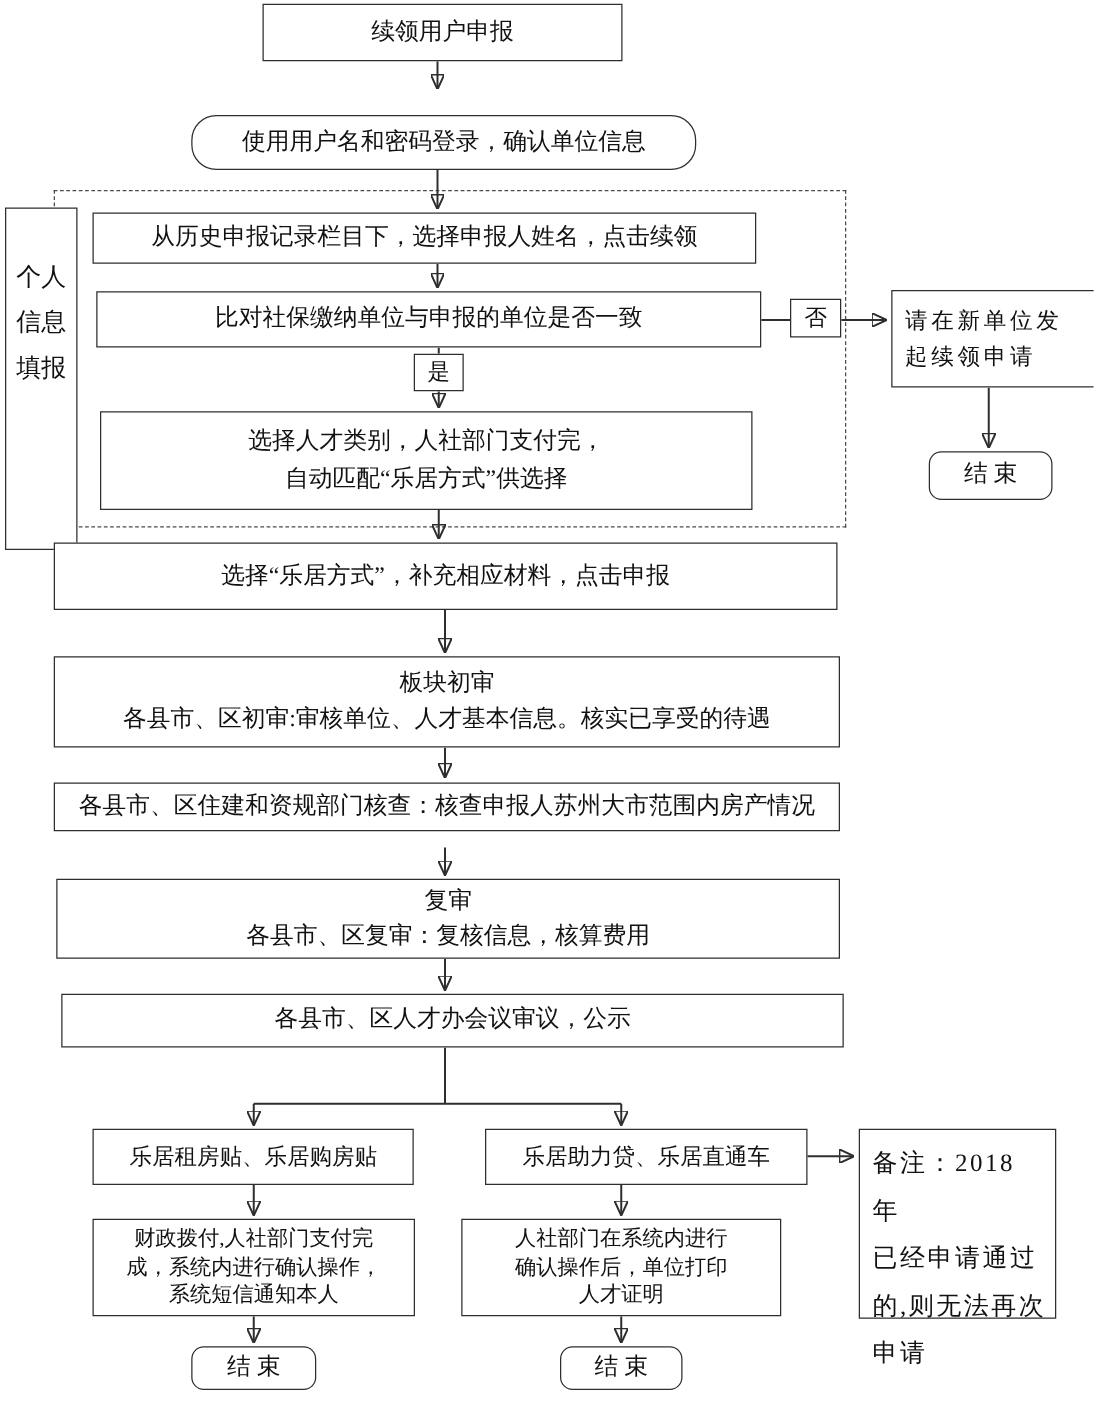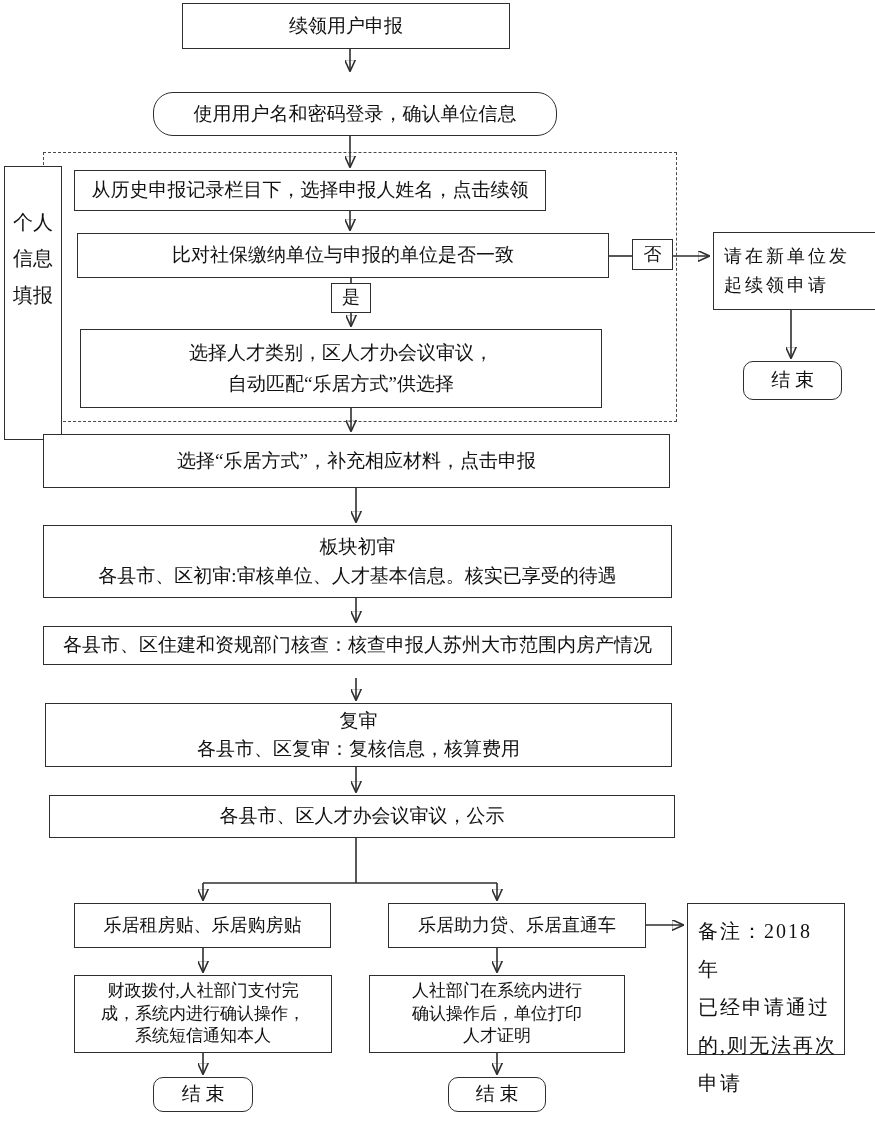--- a/index.html
+++ b/index.html
@@ -86,42 +86,42 @@
     <path d="M609 256 H632"></path>
     <path d="M673 256 H708" marker-end="url(#arrow)"></path>
     <path d="M791 310 V357" marker-end="url(#arrow)"></path>
     <path d="M203 948 V971" marker-end="url(#arrow)"></path>
     <path d="M497 948 V971" marker-end="url(#arrow)"></path>
     <path d="M628 925 H682" marker-end="url(#arrow)"></path>
     <path d="M203 1053 V1073" marker-end="url(#arrow)"></path>
     <path d="M497 1053 V1073" marker-end="url(#arrow)"></path>
   </svg>
 
-  <div class="node" style="left:182px; top:3px; width:328px; height:46px;">续领用户申报</div>
+  <div class="node" style="left:210px; top:3px; width:288px; height:46px;">续领用户申报</div>
 
   <div class="node" style="left:153px; top:92px; width:404px; height:44px;border-radius:20px;">使用用户名和密码登录，确认单位信息</div>
 
   <div class="node" style="left:4px; top:166px; width:58px; height:274px; display:block;">
     <span class="vlabel">个人信息填报</span>
   </div>
 
-  <div class="node" style="left:74px; top:170px; width:472px; height:41px;">从历史申报记录栏目下，选择申报人姓名，点击续领</div>
+  <div class="node" style="left:74px; top:170px; width:531px; height:41px;">从历史申报记录栏目下，选择申报人姓名，点击续领</div>
 
   <div class="node" style="left:77px; top:233px; width:532px; height:45px;">比对社保缴纳单位与申报的单位是否一致</div>
 
   <div class="node" style="left:331px; top:283px; width:40px; height:30px; font-size:18px;">是</div>
 
   <div class="node" style="left:632px; top:239px; width:41px; height:31px; font-size:18px;">否</div>
 
   <div class="node left-text" style="left:713px; top:232px; width:183px; height:78px; font-size:18px; letter-spacing:3px; line-height:1.6; padding-left:10px;">请在新单位发
 起续领申请</div>
 
   <div class="node rounded" style="left:743px; top:361px; width:99px; height:39px;">结 束</div>
 
-  <div class="node" style="left:80px; top:329px; width:522px; height:79px; line-height:1.6;">选择人才类别，区人才办会议审议，
+  <div class="node" style="left:80px; top:329px; width:522px; height:79px; line-height:1.6;">选择人才类别，人社部门支付完，
 自动匹配“乐居方式”供选择</div>
 
   <div class="node" style="left:43px; top:434px; width:627px; height:54px;">选择“乐居方式”，补充相应材料，点击申报</div>
 
   <div class="node" style="left:43px; top:525px; width:629px; height:73px; line-height:1.5;">板块初审
 各县市、区初审:审核单位、人才基本信息。核实已享受的待遇</div>
 
   <div class="node" style="left:43px; top:626px; width:629px; height:39px;">各县市、区住建和资规部门核查：核查申报人苏州大市范围内房产情况</div>
 
   <div class="node" style="left:45px; top:703px; width:627px; height:64px; line-height:1.5;">复审

